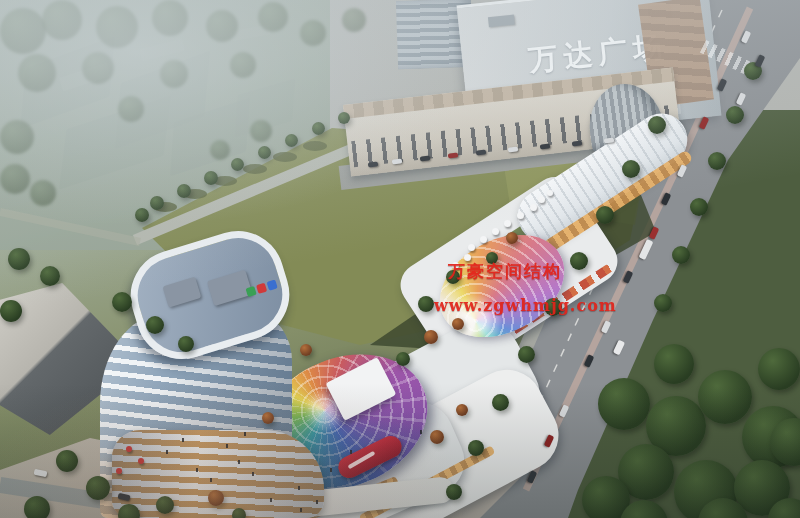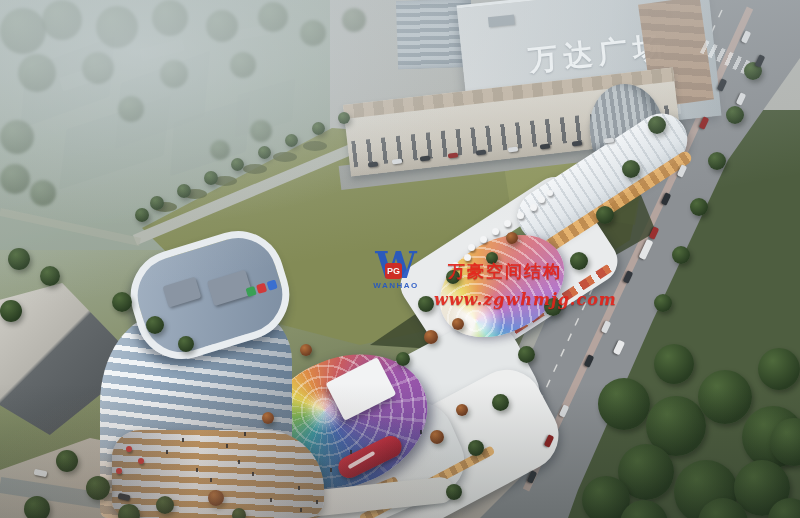--- a/index.html
+++ b/index.html
@@ -145,22 +145,22 @@
   .wm-logo{position:absolute;left:10px;top:0;width:48px;text-align:center;}
   .wm-w{font-size:37px;font-weight:800;line-height:.85;color:#2456c4;opacity:.92;
     font-family:"DejaVu Serif","Liberation Serif",serif;}
   .wm-badge{position:absolute;left:13px;top:13px;width:17px;height:16px;border-radius:3px;
     background:#d42a22;color:#fff;font-size:9px;font-weight:700;line-height:16px;text-align:center;opacity:.95;}
   .wm-name{font-size:8px;font-weight:700;color:#2456c4;letter-spacing:1.5px;opacity:.9;}
   .wm-text{position:absolute;left:72px;top:10px;white-space:nowrap;}
   .wm-line1{font-size:17px;font-weight:800;color:#e2231a;letter-spacing:2px;opacity:.93;
     text-shadow:0 1px 1px rgba(60,0,0,.35);margin-left:14px;}
   .wm-line2{font-size:16px;font-weight:800;color:#e2231a;letter-spacing:1px;opacity:.93;
-    text-shadow:0 1px 1px rgba(60,0,0,.35);margin-top:7px;
-    font-family:"DejaVu Serif","Liberation Serif",serif;font-style:italic;}
+    text-shadow:0 1px 1px rgba(60,0,0,.35);margin-top:13px;
+    font-family:"DejaVu Serif","Liberation Serif",serif;}
 </style>
 </head>
 <body>
 
 <div class="scene">
 
   <svg class="abs" width="800" height="518" viewBox="0 0 800 518" style="left:0;top:0;z-index:1;">
     <rect x="0" y="0" width="460" height="250" fill="#97a497" opacity="0.9"></rect>
     <rect x="330" y="0" width="470" height="210" fill="#b2b4b0"></rect>
     <polygon points="725,110 800,110 800,518 545,518 565,470 648,310" fill="#4e5e40"></polygon>
@@ -251,25 +251,20 @@
     </div>
   </div>
 
   <div class="warehouse"></div>
 
   <div class="haze1"></div>
   <div class="haze2"></div>
   <div class="dusk"></div>
 
   <div class="watermark">
-    <div class="wm-logo">
-      <div class="wm-w">W</div>
-      <div class="wm-badge">PG</div>
-      <div class="wm-name">WANHAO</div>
-    </div>
     <div class="wm-text">
       <div class="wm-line1">万豪空间结构</div>
       <div class="wm-line2">www.zgwhmjg.com</div>
     </div>
   </div>
 
 <div class="tree hazy" style="left: 0px; top: 8px; width: 46px; height: 46px;"></div>
     <div class="tree hazy" style="left: 42px; top: 0px; width: 40px; height: 40px;"></div>
     <div class="tree hazy" style="left: 96px; top: 6px; width: 42px; height: 42px;"></div>
     <div class="tree hazy" style="left: 152px; top: 0px; width: 36px; height: 36px;"></div>

